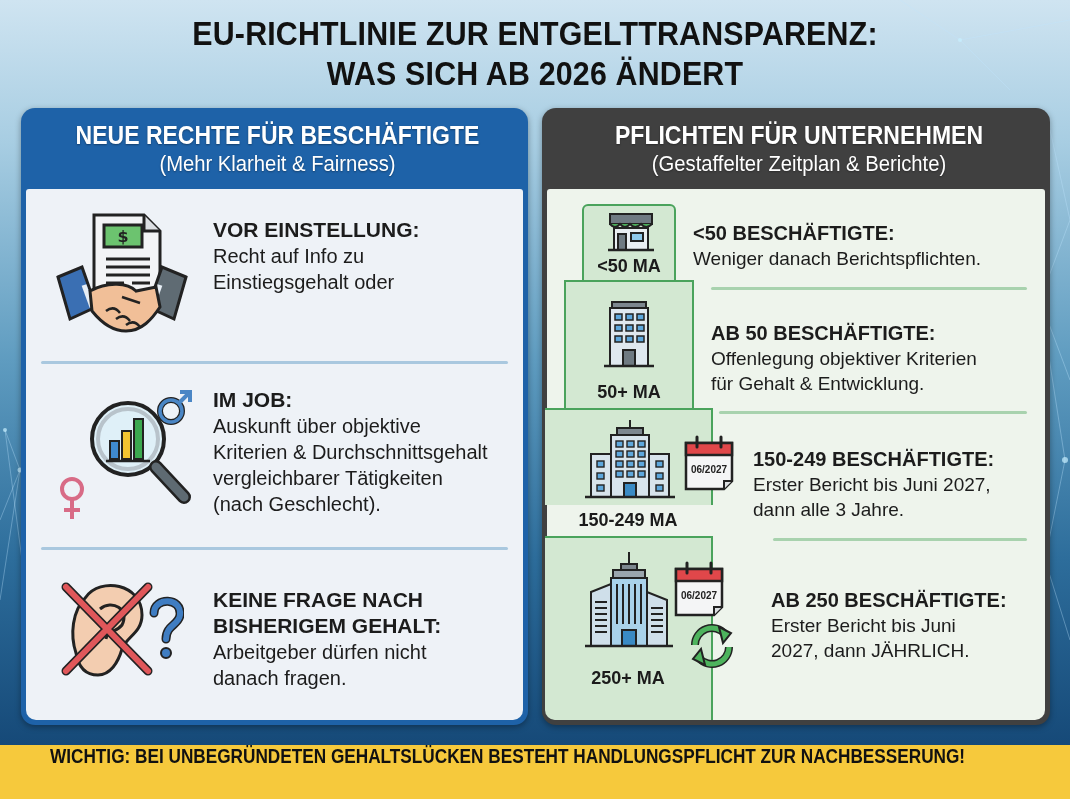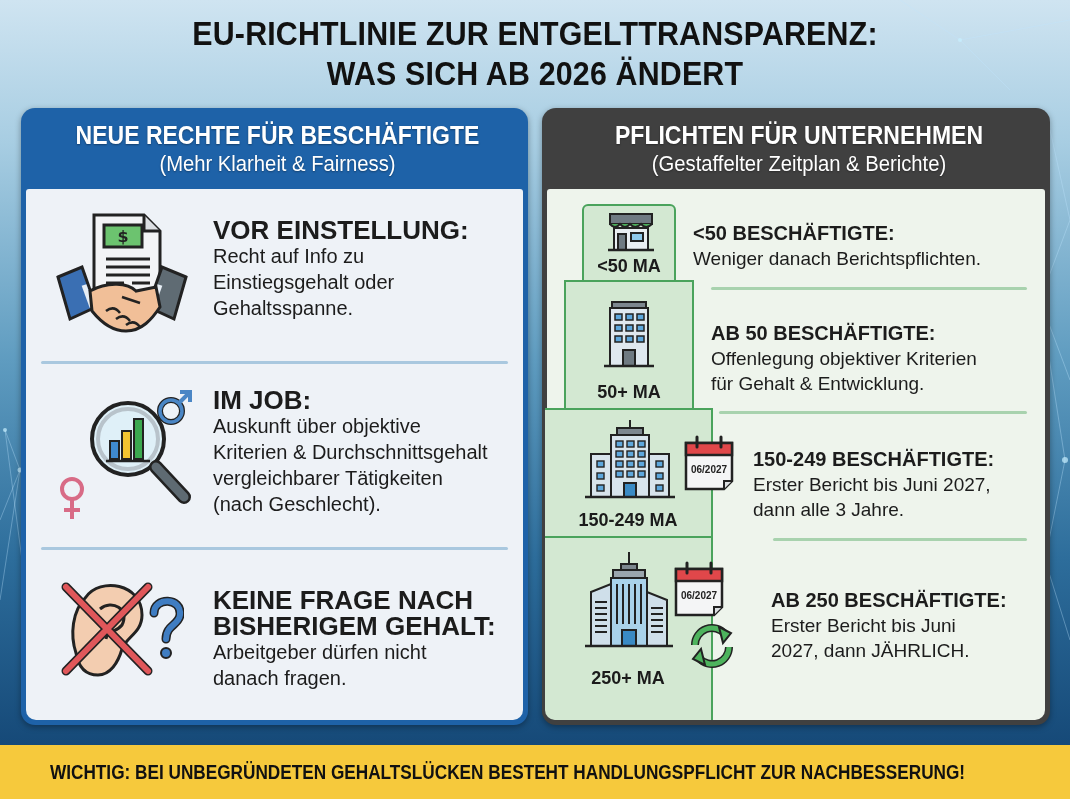--- a/index.html
+++ b/index.html
@@ -39,34 +39,34 @@
   .panel-body {
     position: absolute; left: 5px; right: 5px; top: 81px; bottom: 5px;
     border-radius: 3px 3px 10px 10px;
   }
   .panel-left .panel-body { background: #eef2f7; }
   .panel-right .panel-body { background: #eef4ec; }
 
   .l-item { position: absolute; left: 0; right: 0; }
   .l-icon { position: absolute; }
   .l-text { position: absolute; left: 187px; font-size: 20px; line-height: 26px; color: #1c1c1c; }
-  .l-text .t { font-weight: 700; font-size: 26px; }
+  .l-text .t { font-weight: 700; font-size: 21px; }
   .divider-blue { position: absolute; left: 15px; right: 15px; height: 3px; background: #a9c8df; border-radius: 2px; }
 
   .step {
     position: absolute; background: #d3e8d2; border: 2px solid #4aa35c;
   }
   .step-label { position: absolute; left: 0; right: 0; text-align: center; font-weight: 700; font-size: 18px; color: #1b1b1b; }
   .r-text { position: absolute; font-size: 19px; line-height: 25px; color: #1c1c1c; }
   .r-text .t { font-weight: 700; font-size: 20px; }
   .divider-green { position: absolute; height: 3px; background: #a8d2ae; border-radius: 2px; }
 
   .warning {
     position: absolute; left: 0; top: 745px; width: 1070px; height: 54px;
-    background: #f6c93c; display: flex; align-items: center;
+    background: #f6c93c; display: flex; align-items: flex-start;
   }
   .warning .w-text {
     font-weight: 700; font-size: 20px; color: #111; margin-left: 16px;
     transform: scaleX(0.86); transform-origin: left center; white-space: nowrap;
   }
   .warning .w-icon { margin-left: 34px; }
 </style>
 </head>
 <body>
 
@@ -108,21 +108,20 @@
         <path d="M130 70 L106 60 L92 100 L118 112 Z" fill="#5f6b73" stroke="#222" stroke-width="3"></path>
         <path d="M28 78 L36 100" stroke="#e7eef5" stroke-width="5"></path>
         <path d="M104 78 L96 100" stroke="#e7eef5" stroke-width="5"></path>
         <path d="M34 84 C52 74 72 76 80 84 L100 80 L104 100 C96 112 86 124 70 124 C56 124 44 114 36 104 Z" fill="#f1bf98" stroke="#222" stroke-width="3"></path>
         <path d="M50 104 Q58 98 64 106 M60 112 Q68 106 74 114 M70 118 Q78 112 84 120 M66 90 L84 96" stroke="#222" stroke-width="2.5" fill="none"></path>
       </svg>
       <div class="l-text" style="top:28px">
         <div class="t">VOR EINSTELLUNG:</div>
         <div>Recht auf Info zu</div>
         <div>Einstiegsgehalt oder</div>
-        <div>Gehaltsspanne.</div>
       </div>
     </div>
     <div class="divider-blue" style="top:172px"></div>
 
     <div class="l-item" style="top:176px;height:185px">
       <svg class="l-icon" style="left:30px;top:18px" width="140" height="140" viewBox="0 0 140 140">
         <circle cx="72" cy="56" r="36" fill="#dff0f8" stroke="#222" stroke-width="4"></circle>
         <circle cx="72" cy="56" r="30" fill="none" stroke="#b8c3cb" stroke-width="4"></circle>
         <rect x="54" y="58" width="9" height="18" fill="#3f8ad0" stroke="#222" stroke-width="2"></rect>
         <rect x="66" y="48" width="9" height="28" fill="#f2c431" stroke="#222" stroke-width="2"></rect>
@@ -197,21 +196,21 @@
             <rect x="33" y="25" width="7" height="6"></rect>
           <rect x="11" y="36" width="7" height="6"></rect>
             <rect x="22" y="36" width="7" height="6"></rect>
             <rect x="33" y="36" width="7" height="6"></rect>
         </g>
         <rect x="19" y="50" width="12" height="16" fill="#6f7a82" stroke="#222" stroke-width="2"></rect>
         <path d="M0 66 H50" stroke="#222" stroke-width="2.5"></path>
       </svg>
       <div class="step-label" style="top:100px">50+ MA</div>
     </div>
-    <div class="step" style="left:-2px;top:219px;width:168px;height:128px;border-bottom:none;border-left:none">
+    <div class="step" style="left:-2px;top:219px;width:168px;height:97px;border-bottom:none;border-left:none">
       <svg style="position:absolute;left:40px;top:10px" width="90" height="80" viewBox="0 0 90 80">
         <path d="M45 0 V8" stroke="#222" stroke-width="2"></path>
         <rect x="32" y="8" width="26" height="7" fill="#7d878f" stroke="#222" stroke-width="2"></rect>
         <rect x="26" y="15" width="38" height="62" fill="#d8e4ec" stroke="#222" stroke-width="2"></rect>
         <rect x="6" y="34" width="20" height="43" fill="#d8e4ec" stroke="#222" stroke-width="2"></rect>
         <rect x="64" y="34" width="20" height="43" fill="#d8e4ec" stroke="#222" stroke-width="2"></rect>
         <g fill="#5ea7dc" stroke="#222" stroke-width="1.4">
           <rect x="31" y="21" width="7" height="6"></rect>
             <rect x="42" y="21" width="7" height="6"></rect>
             <rect x="53" y="21" width="7" height="6"></rect>

